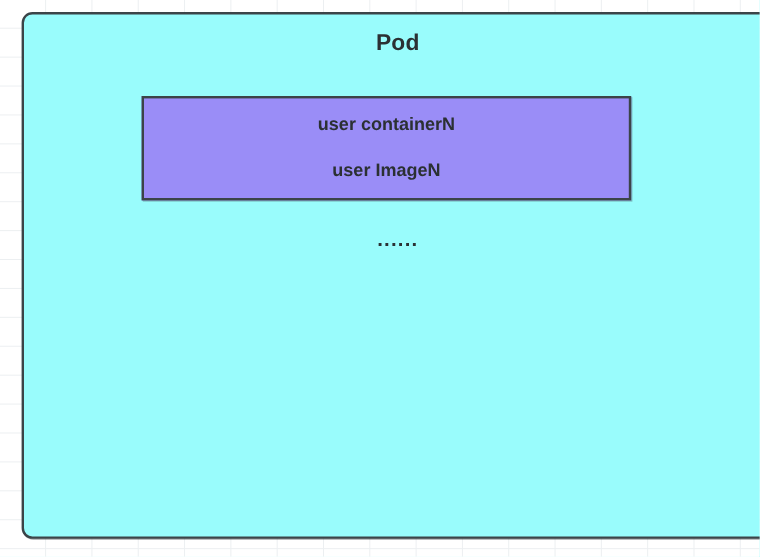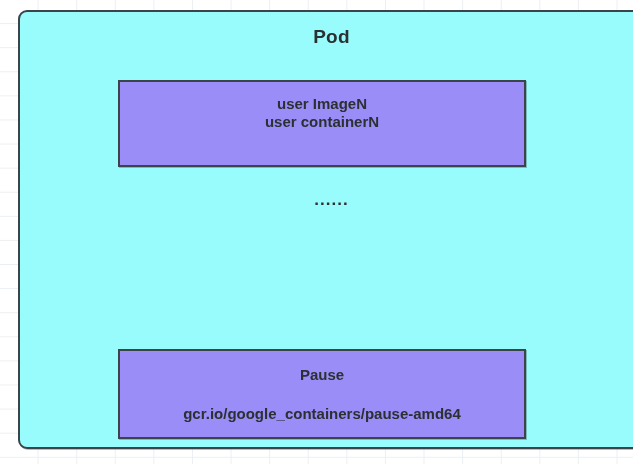--- a/index.html
+++ b/index.html
@@ -101,26 +101,22 @@
 </head>
 <body>
 
 <div id="canvas">
 
   <div class="pod-box">
 
     <div class="pod-title">Pod</div>
 
     <div class="container-box box-n">
+      <div class="box-line first">user containerN</div>
       <div class="box-line second">user ImageN</div>
-      <div class="box-line first">user containerN</div>
     </div>
 
     <div class="ellipsis">......</div>
 
 
-    <div class="container-box box-pause">
-      <div class="box-line first">Pause</div>
-      <div class="box-line second">gcr.io/google_containers/pause-amd64</div>
-    </div>
 
   </div>
 </div>
 
 </body></html>

